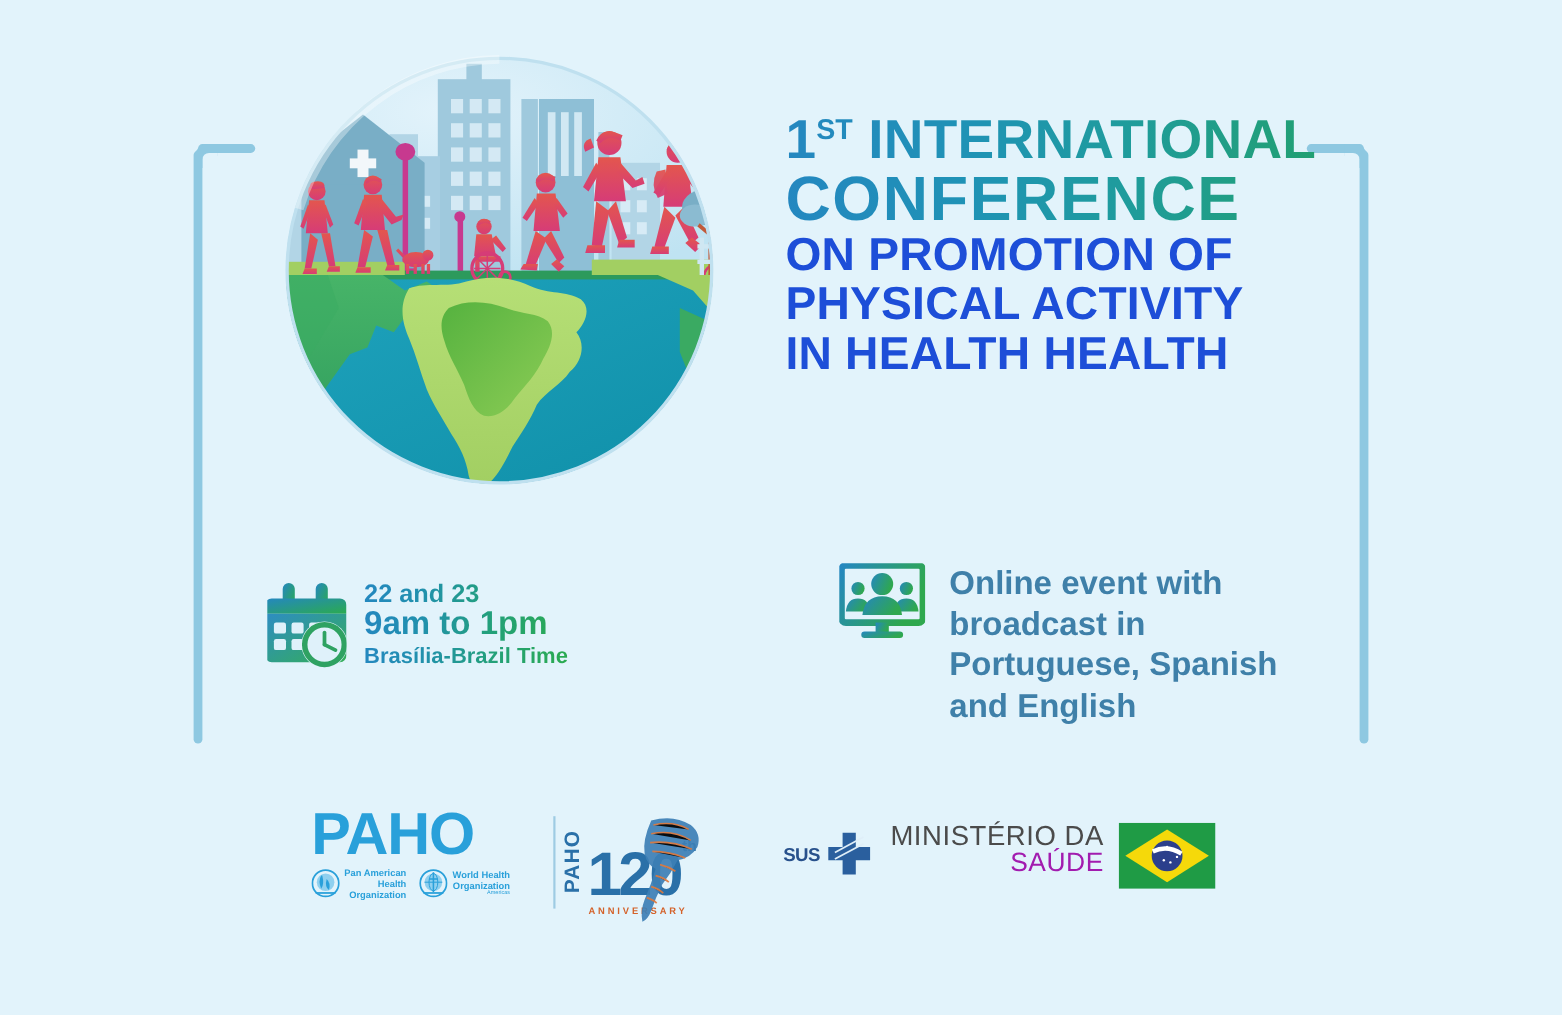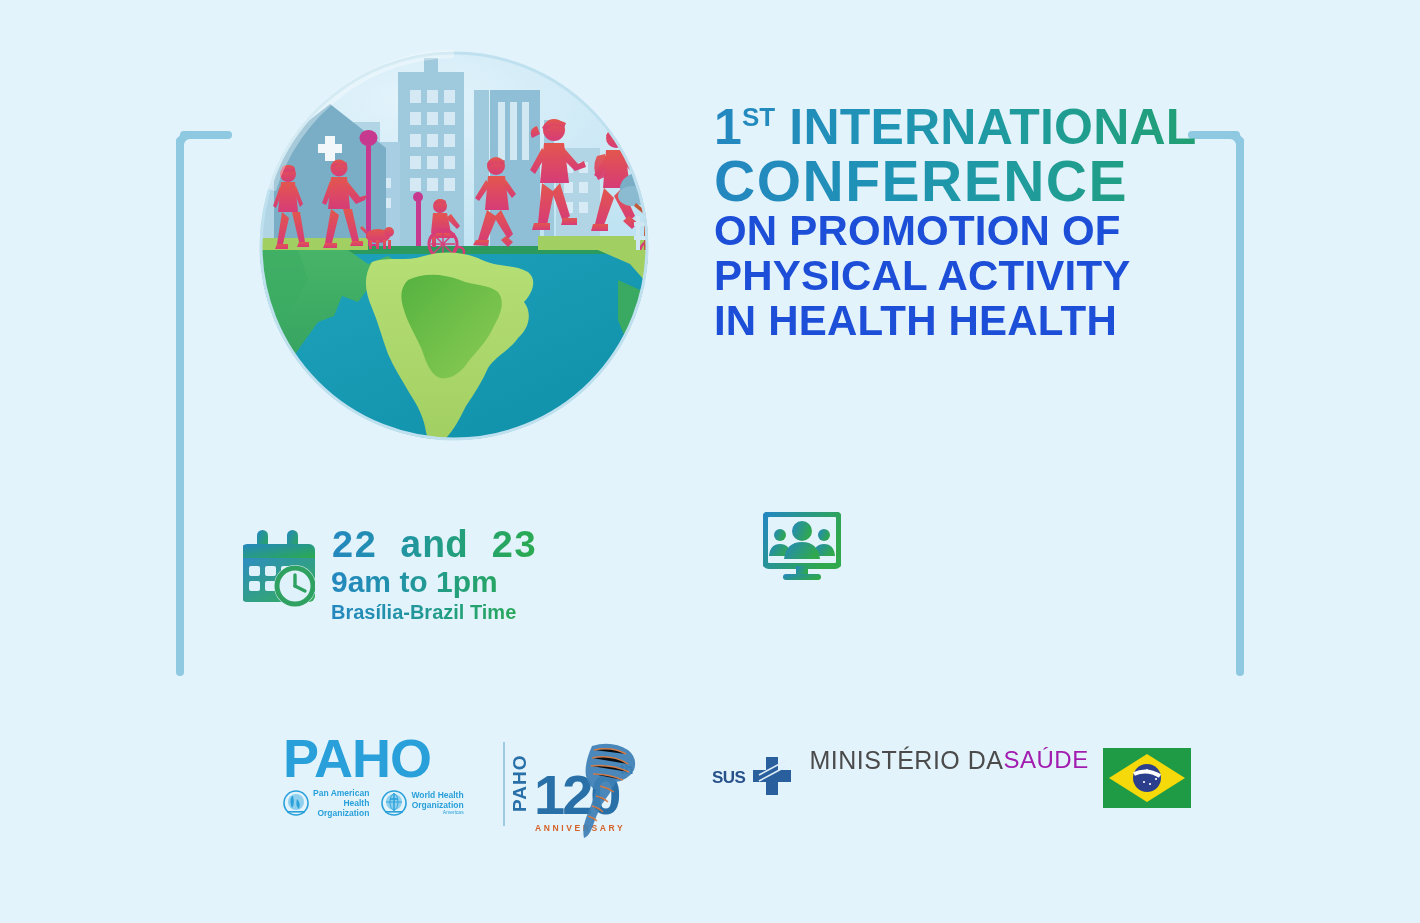--- a/index.html
+++ b/index.html
@@ -51,21 +51,21 @@
   }
 
   
   #date-block{position:absolute;left:243px;top:528px;display:flex;align-items:flex-start;gap:16px;}
   #date-text{display:flex;flex-direction:column;}
   .grad-text{
     background:linear-gradient(100deg,#2487c0 0%,#2191ac 30%,#23a07a 62%,#2bab4e 100%);
     -webkit-background-clip:text;background-clip:text;color:transparent;
     -webkit-text-fill-color:transparent;font-weight:bold;
   }
-  .d-l1{font-size:38px;line-height:1.0;font-family:Liberation Mono, monospace;}
+  .d-l1{font-size:23px;line-height:1.0;}
   .d-l2{font-size:34px;line-height:1.0;}
   .d-l3{font-size:30px;line-height:1.05;}
   .d-l4{font-size:20px;line-height:1.2;margin-top:2px;}
 
   #online-block{position:absolute;left:763px;top:512px;display:flex;align-items:flex-start;gap:22px;}
   #online-text{
     color:#3f80a9;font-weight:bold;font-size:30px;line-height:1.24;width:330px;
   }
 
   
@@ -74,21 +74,21 @@
   #paho-word{font-size:54px;font-weight:bold;color:#29a0da;letter-spacing:-1px;line-height:.9;}
   #paho-subs{display:flex;gap:12px;margin-top:5px;}
   .sub-logo{display:flex;align-items:center;gap:4px;}
   .sub-text{font-size:8.5px;color:#29a0da;font-weight:bold;line-height:1.18;text-align:right;}
   .sub-text .sm{font-size:5px;font-weight:normal;display:block;}
   #logo-divider{position:absolute;left:503px;top:16px;width:2px;height:84px;background:#9ecbe3;}
   #paho120-logo{position:absolute;left:508px;top:736px;width:140px;height:104px;}
   #ms-logo{position:absolute;left:712px;top:748px;display:flex;gap:14px;}
   #sus-mark{display:flex;align-items:center;gap:4px;}
   #sus-word{font-size:17px;font-weight:bold;color:#28518c;letter-spacing:-.5px;}
-  #ms-words{display:flex;flex-direction:row;line-height:1.0;}
+  #ms-words{display:flex;flex-direction:column;line-height:1.0;}
   #ms-l1{font-size:25px;color:#4b4b4b;letter-spacing:.5px;}
   #ms-l2{font-size:24px;color:#a21caf;font-weight:normal;text-align:right;letter-spacing:.5px;}
   #br-flag{width:88px;height:60px;}
 </style>
 </head>
 <body>
 
 <div class="stage">
 
   <div class="bracket" id="bracket-left">
@@ -433,20 +433,21 @@
         <circle cx="17" cy="23" r="6"></circle>
           <path d="M6 44 q1 -12 11 -12 q10 0 11 12 z"></path>
         <circle cx="61" cy="23" r="6"></circle>
           <path d="M50 44 q1 -12 11 -12 q10 0 11 12 z"></path>
         <circle cx="39" cy="19" r="10"></circle>
           <path d="M21 47 q2 -17 18 -17 q16 0 18 17 z"></path>
         <rect x="33" y="54" width="12" height="9"></rect>
         <rect x="20" y="62" width="38" height="6" rx="3"></rect>
       </g>
     </svg>
+    <div id="online-text">Online event with broadcast in Portuguese, Spanish and English</div>
   </div>
 
   <div id="logo-strip">
 
     <div id="paho-logo">
       <div id="paho-word">PAHO</div>
       <div id="paho-subs">
         <div class="sub-logo">
           <svg width="26" height="26" viewBox="0 0 26 26">
             <circle cx="13" cy="13" r="12" fill="none" stroke="#29a0da" stroke-width="1.6"></circle>

